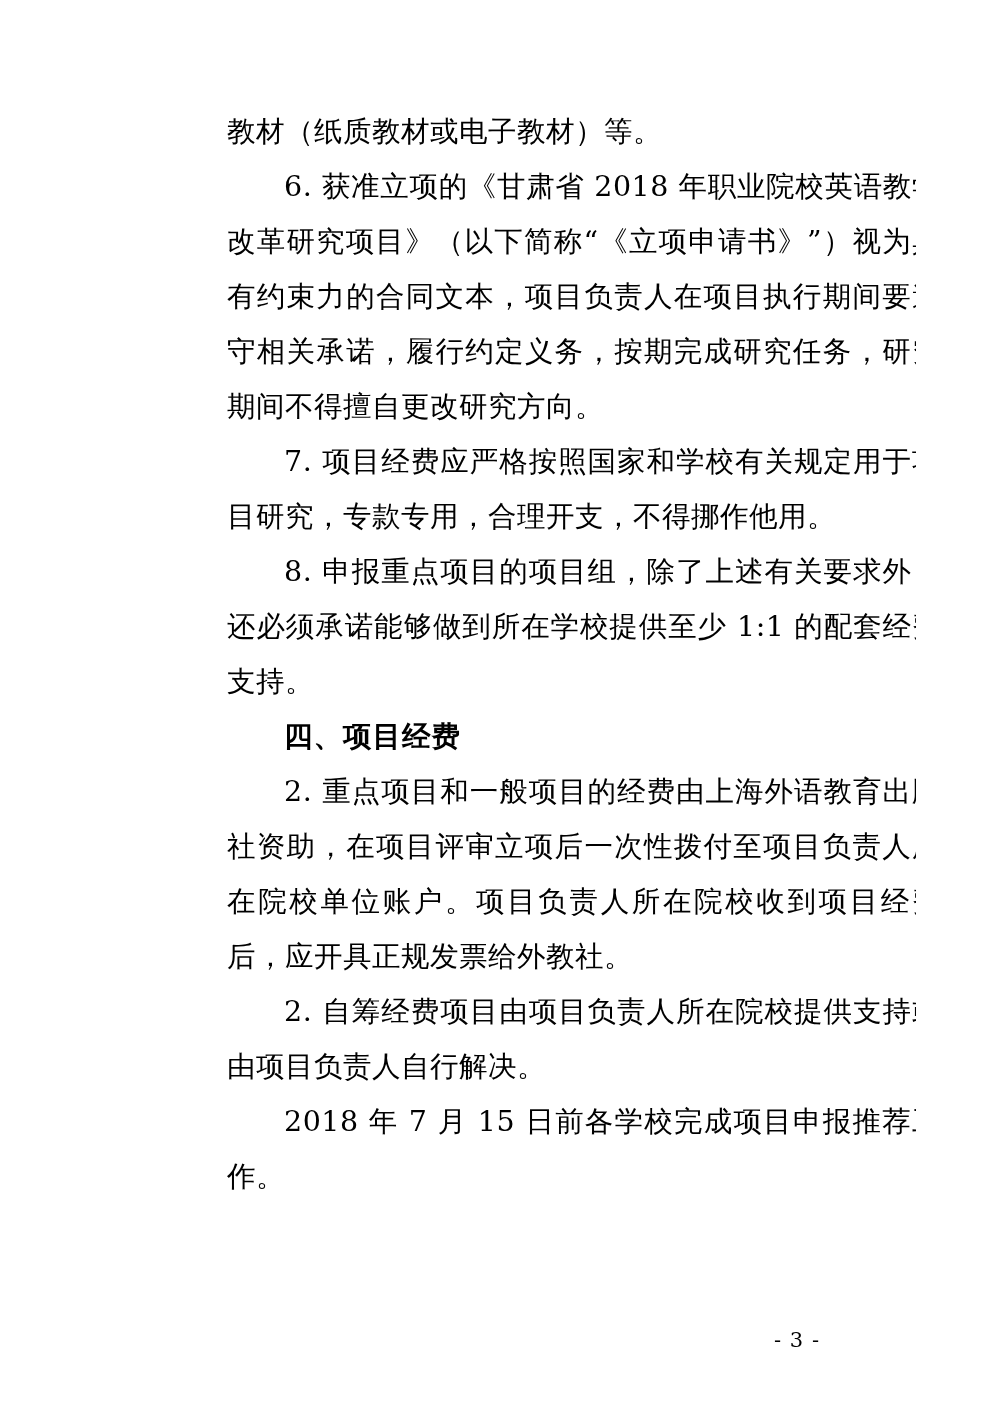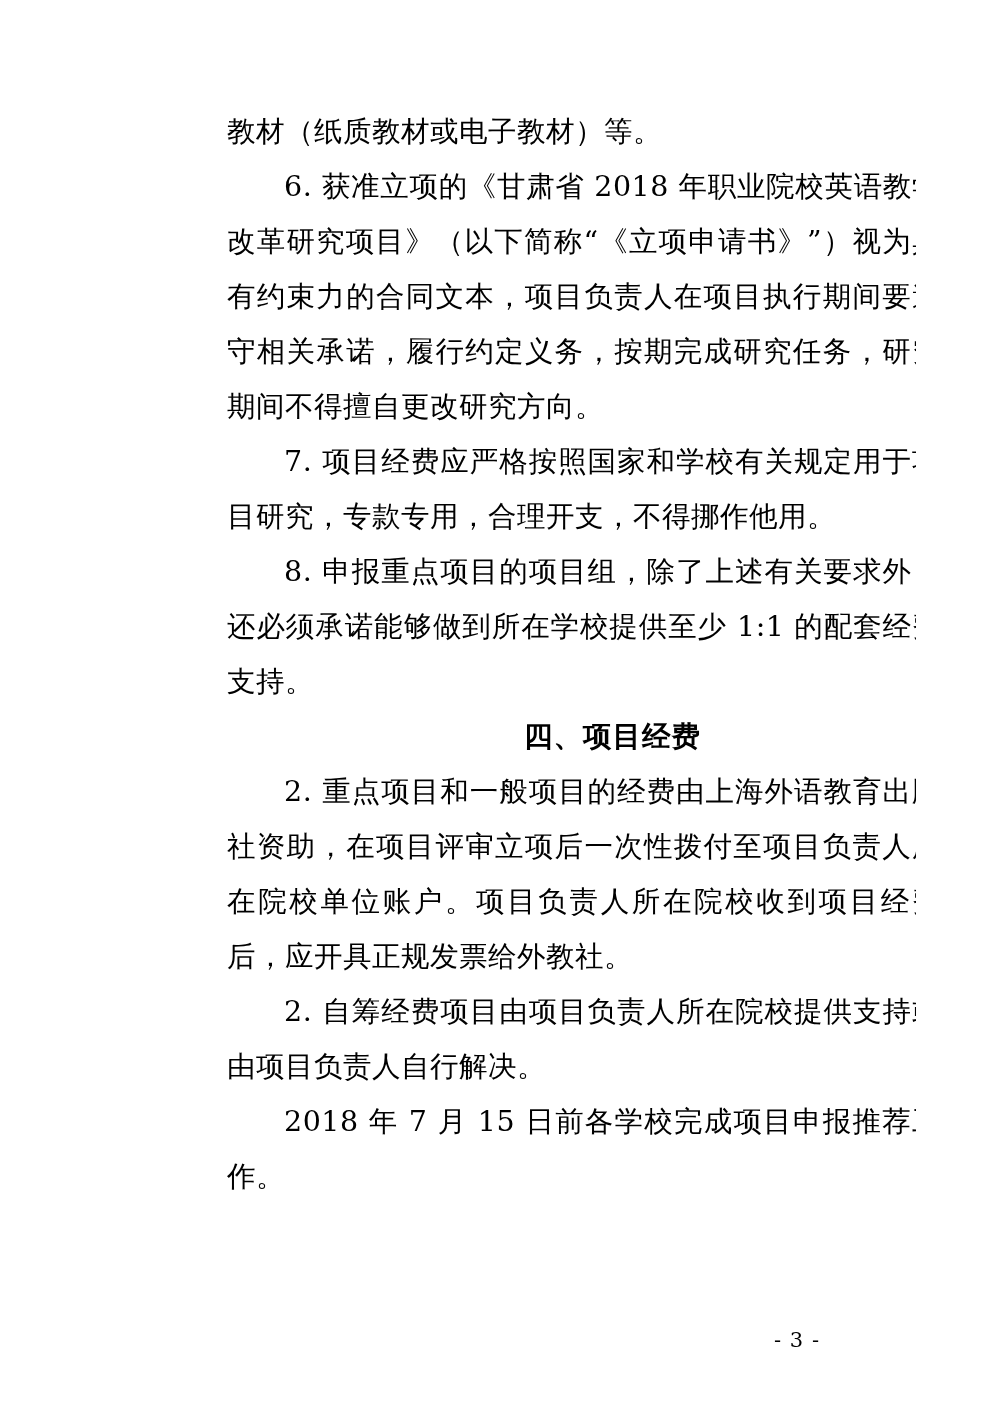--- a/index.html
+++ b/index.html
@@ -37,21 +37,20 @@
   .indent {
     text-indent: 57px;
   }
   .heading {
     font-size: 28.5px;
     line-height: 55px;
     font-weight: bold;
     text-indent: 57px;
     margin: 0;
     letter-spacing: 1px;
-    text-align: center;
   }
   .page-number {
     position: absolute;
     right: 96px;
     bottom: 62px;
     font-size: 21px;
     font-family: "DejaVu Serif", "Liberation Serif", serif;
     letter-spacing: 1px;
     color: #000;
   }

